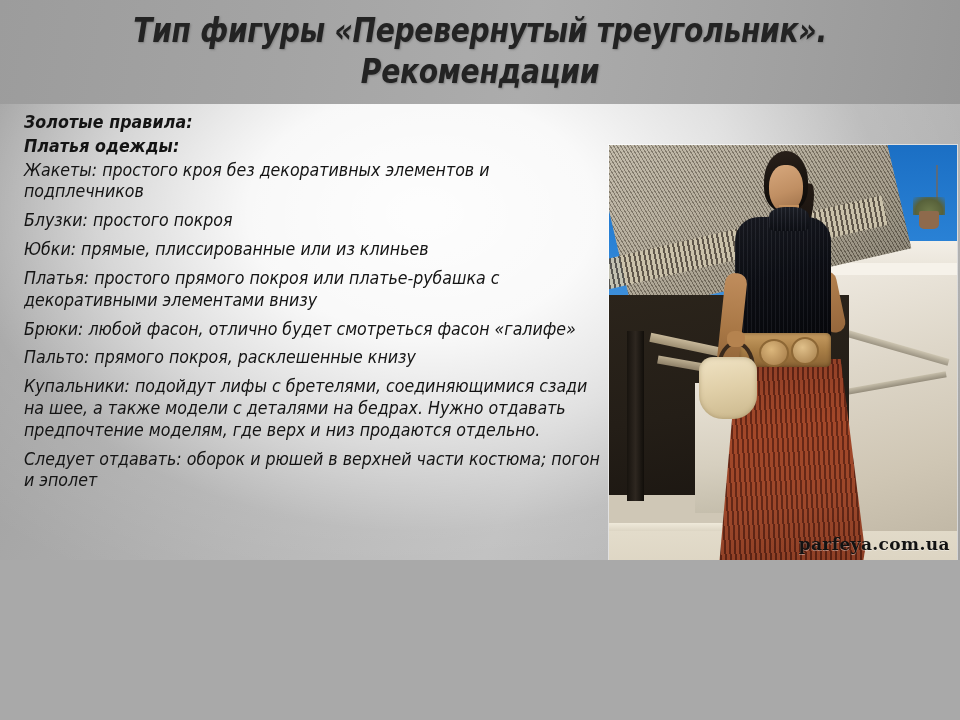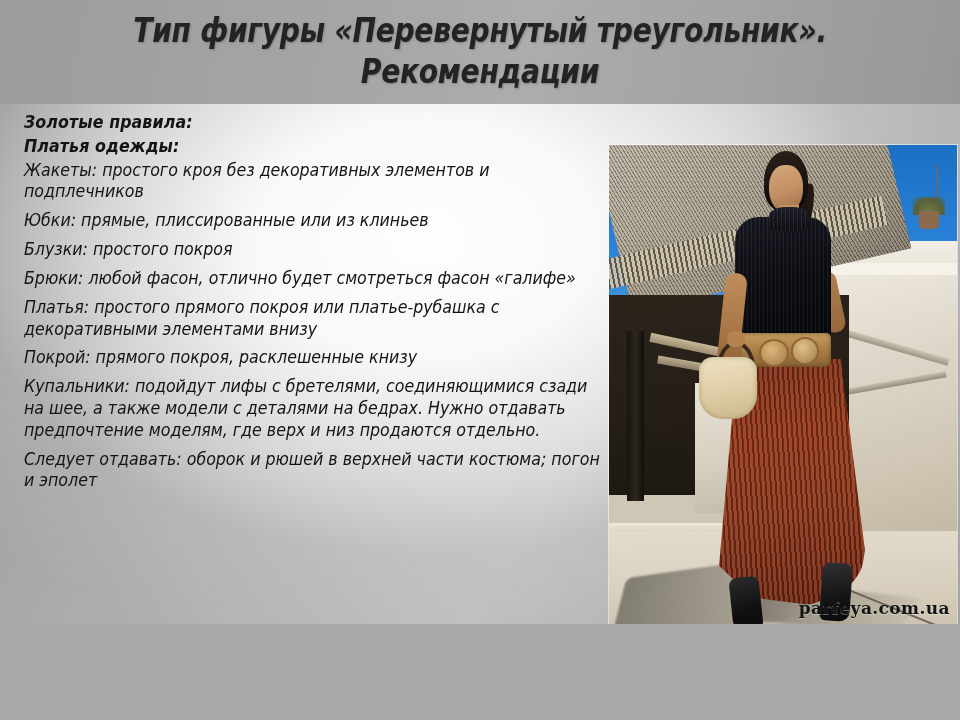--- a/index.html
+++ b/index.html
@@ -12,21 +12,21 @@
     height: 720px;
     overflow: hidden;
     font-family: "DejaVu Sans", sans-serif;
     background: #a9a9a9;
   }
 
   
   .slide {
     position: relative;
     width: 960px;
-    height: 624px;
+    height: 560px;
     overflow: hidden;
     background:
       radial-gradient(ellipse 620px 430px at 44% 38%,
           rgba(255,255,255,0.98) 0%,
           rgba(255,255,255,0.92) 28%,
           rgba(255,255,255,0.55) 52%,
           rgba(255,255,255,0.10) 74%,
           rgba(255,255,255,0.00) 100%),
       linear-gradient(118deg,
           #9a9a9a 0%,
@@ -383,37 +383,37 @@
     <div class="section-head">Золотые правила:</div>
 
 
     <div class="section-head">Платья одежды:</div>
 
     <p class="para">
       <span class="lbl">Жакеты:</span><span class="para-body"> простого кроя без декоративных элементов и подплечников</span>
     </p>
 
     <p class="para">
+      <span class="lbl">Блузки:</span><span class="para-body"> простого покроя</span>
+    </p>
+
+    <p class="para">
       <span class="lbl">Юбки:</span><span class="para-body"> прямые, плиссированные или из клиньев</span>
     </p>
 
     <p class="para">
-      <span class="lbl">Блузки:</span><span class="para-body"> простого покроя</span>
+      <span class="lbl">Платья:</span><span class="para-body"> простого прямого покроя или платье-рубашка с декоративными элементами внизу</span>
     </p>
 
     <p class="para">
       <span class="lbl">Брюки:</span><span class="para-body"> любой фасон, отлично будет смотреться фасон «галифе»</span>
     </p>
 
     <p class="para">
-      <span class="lbl">Платья:</span><span class="para-body"> простого прямого покроя или платье-рубашка с декоративными элементами внизу</span>
-    </p>
-
-    <p class="para">
-      <span class="lbl">Покрой:</span><span class="para-body"> прямого покроя, расклешенные книзу</span>
+      <span class="lbl">Пальто:</span><span class="para-body"> прямого покроя, расклешенные книзу</span>
     </p>
 
     <p class="para">
       <span class="lbl">Купальники:</span><span class="para-body">  подойдут лифы с бретелями, соединяющимися сзади на шее, а также модели с деталями на бедрах. Нужно отдавать предпочтение моделям, где верх и низ продаются отдельно.</span>
     </p>
 
     <p class="para">
       <span class="lbl">Следует отдавать:</span><span class="para-body"> оборок и рюшей в верхней части костюма; погон и эполет</span>
     </p>
 

